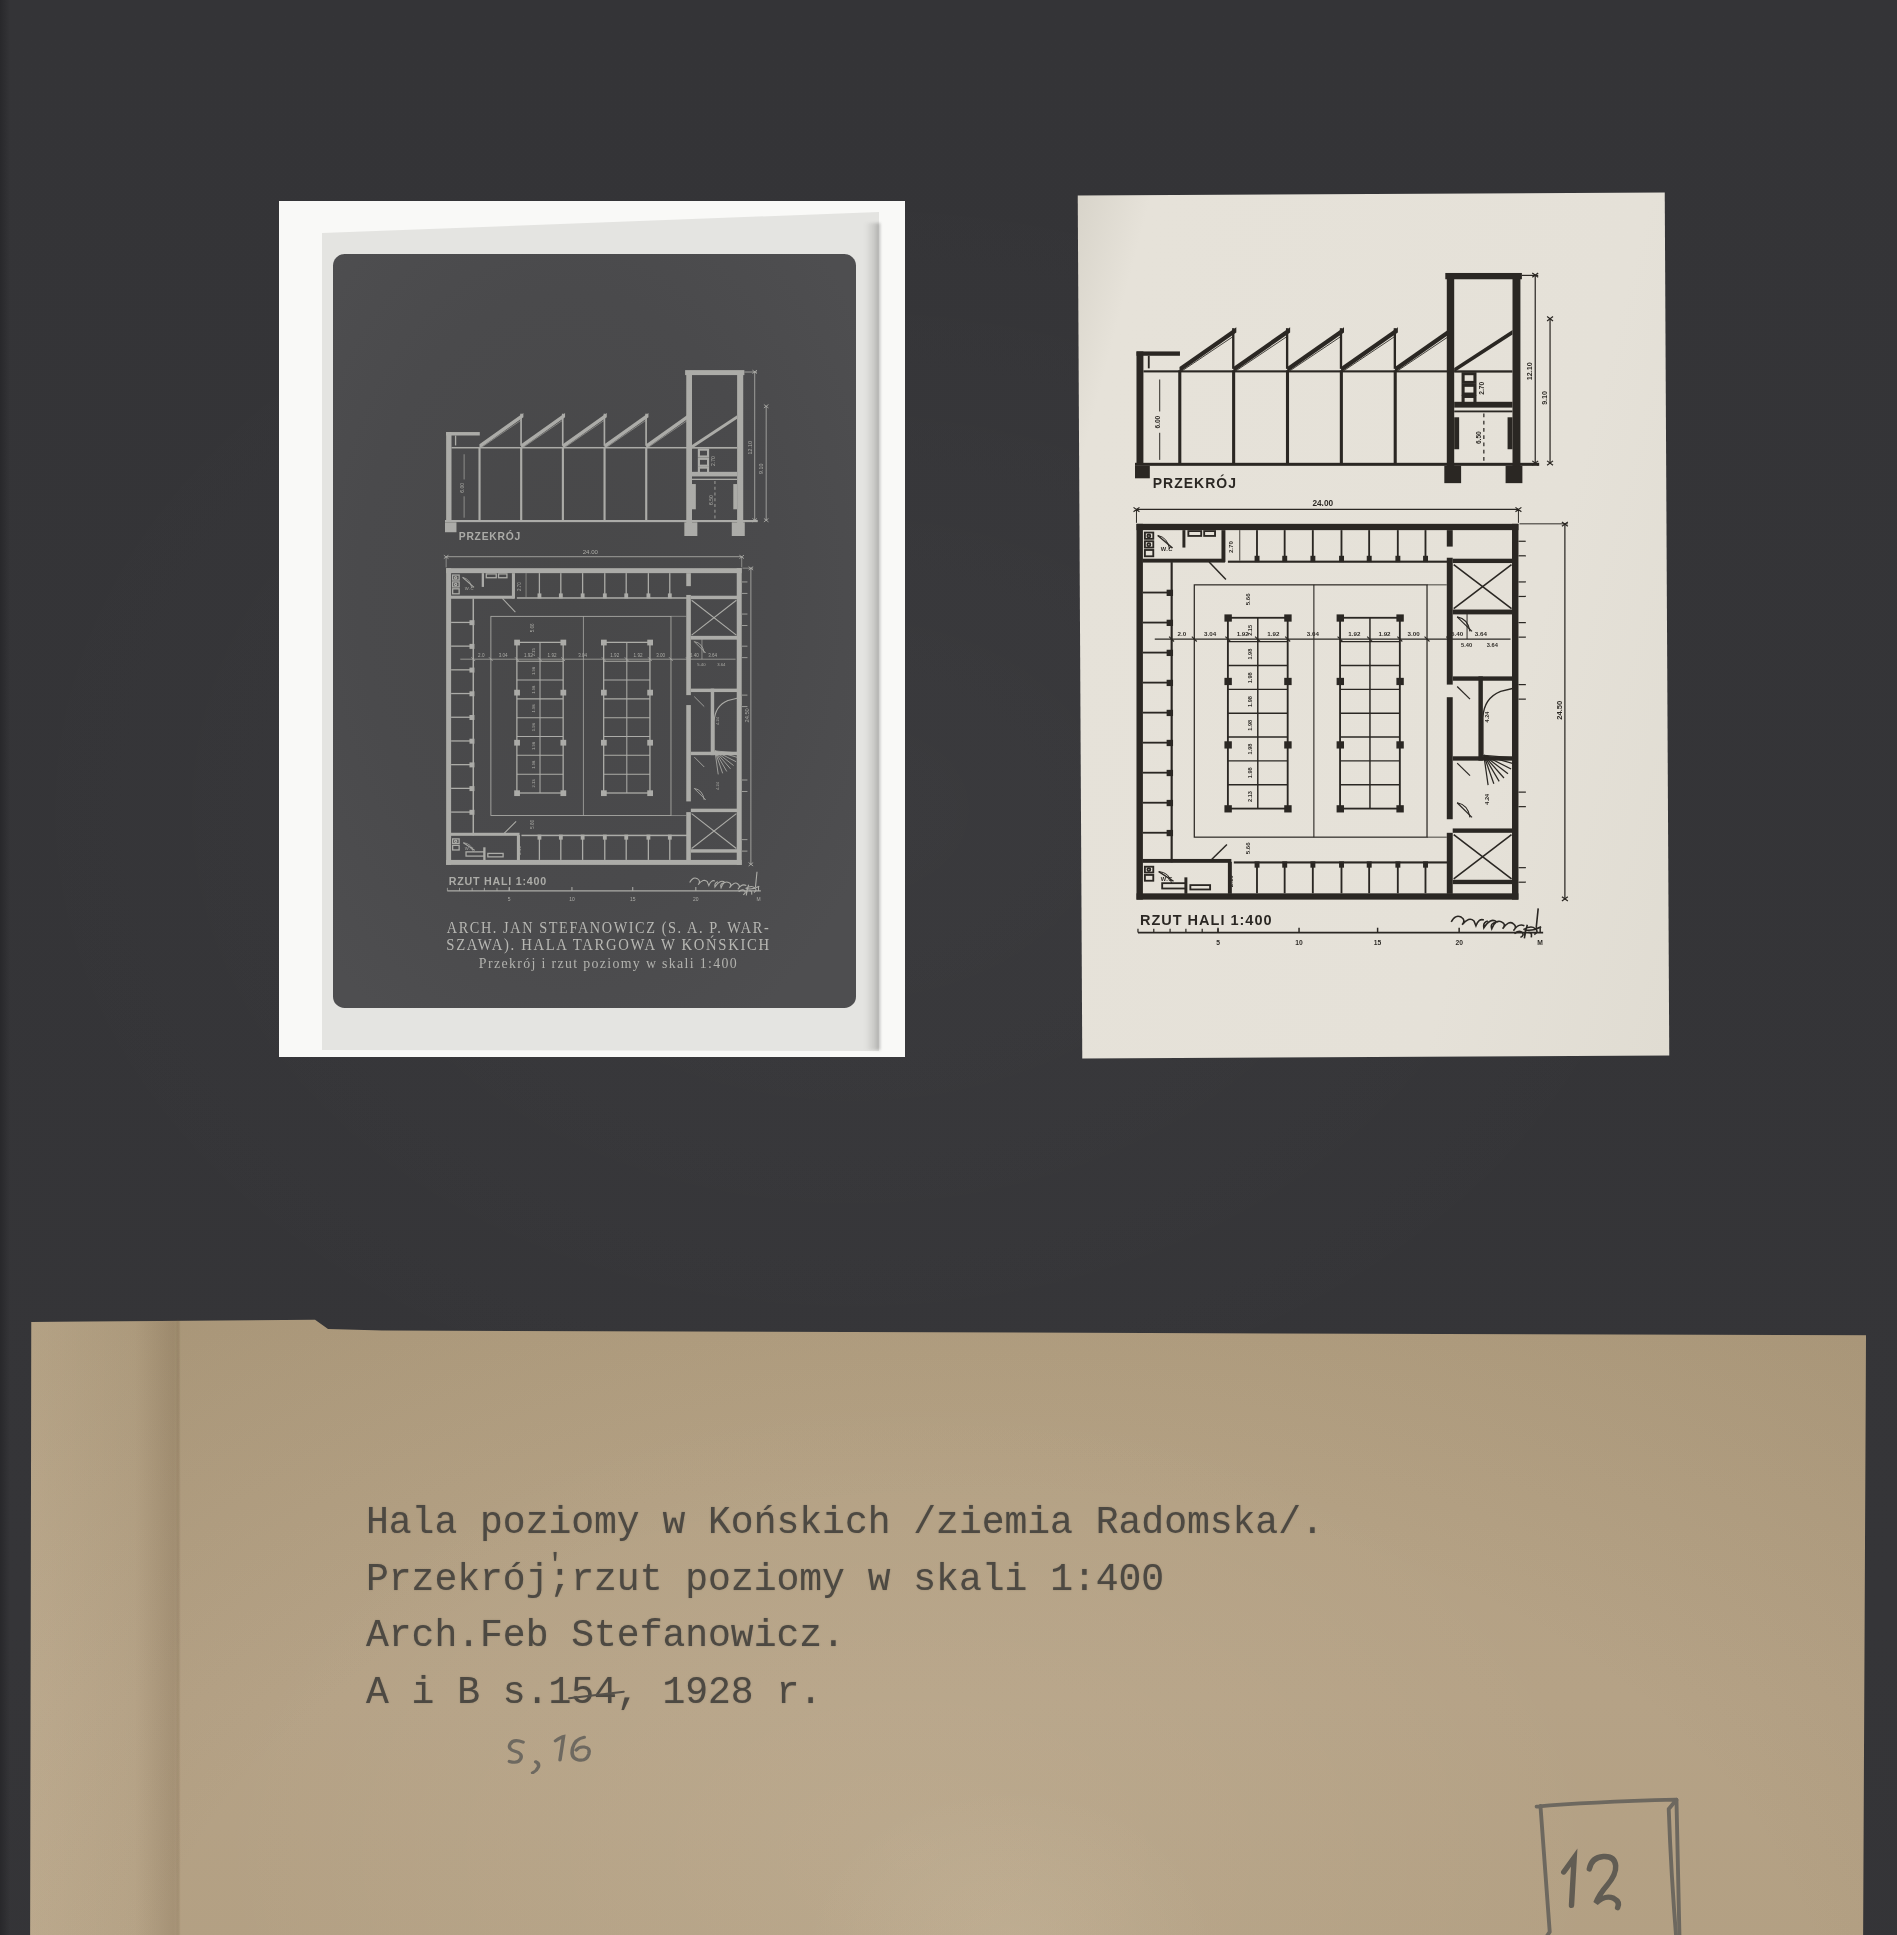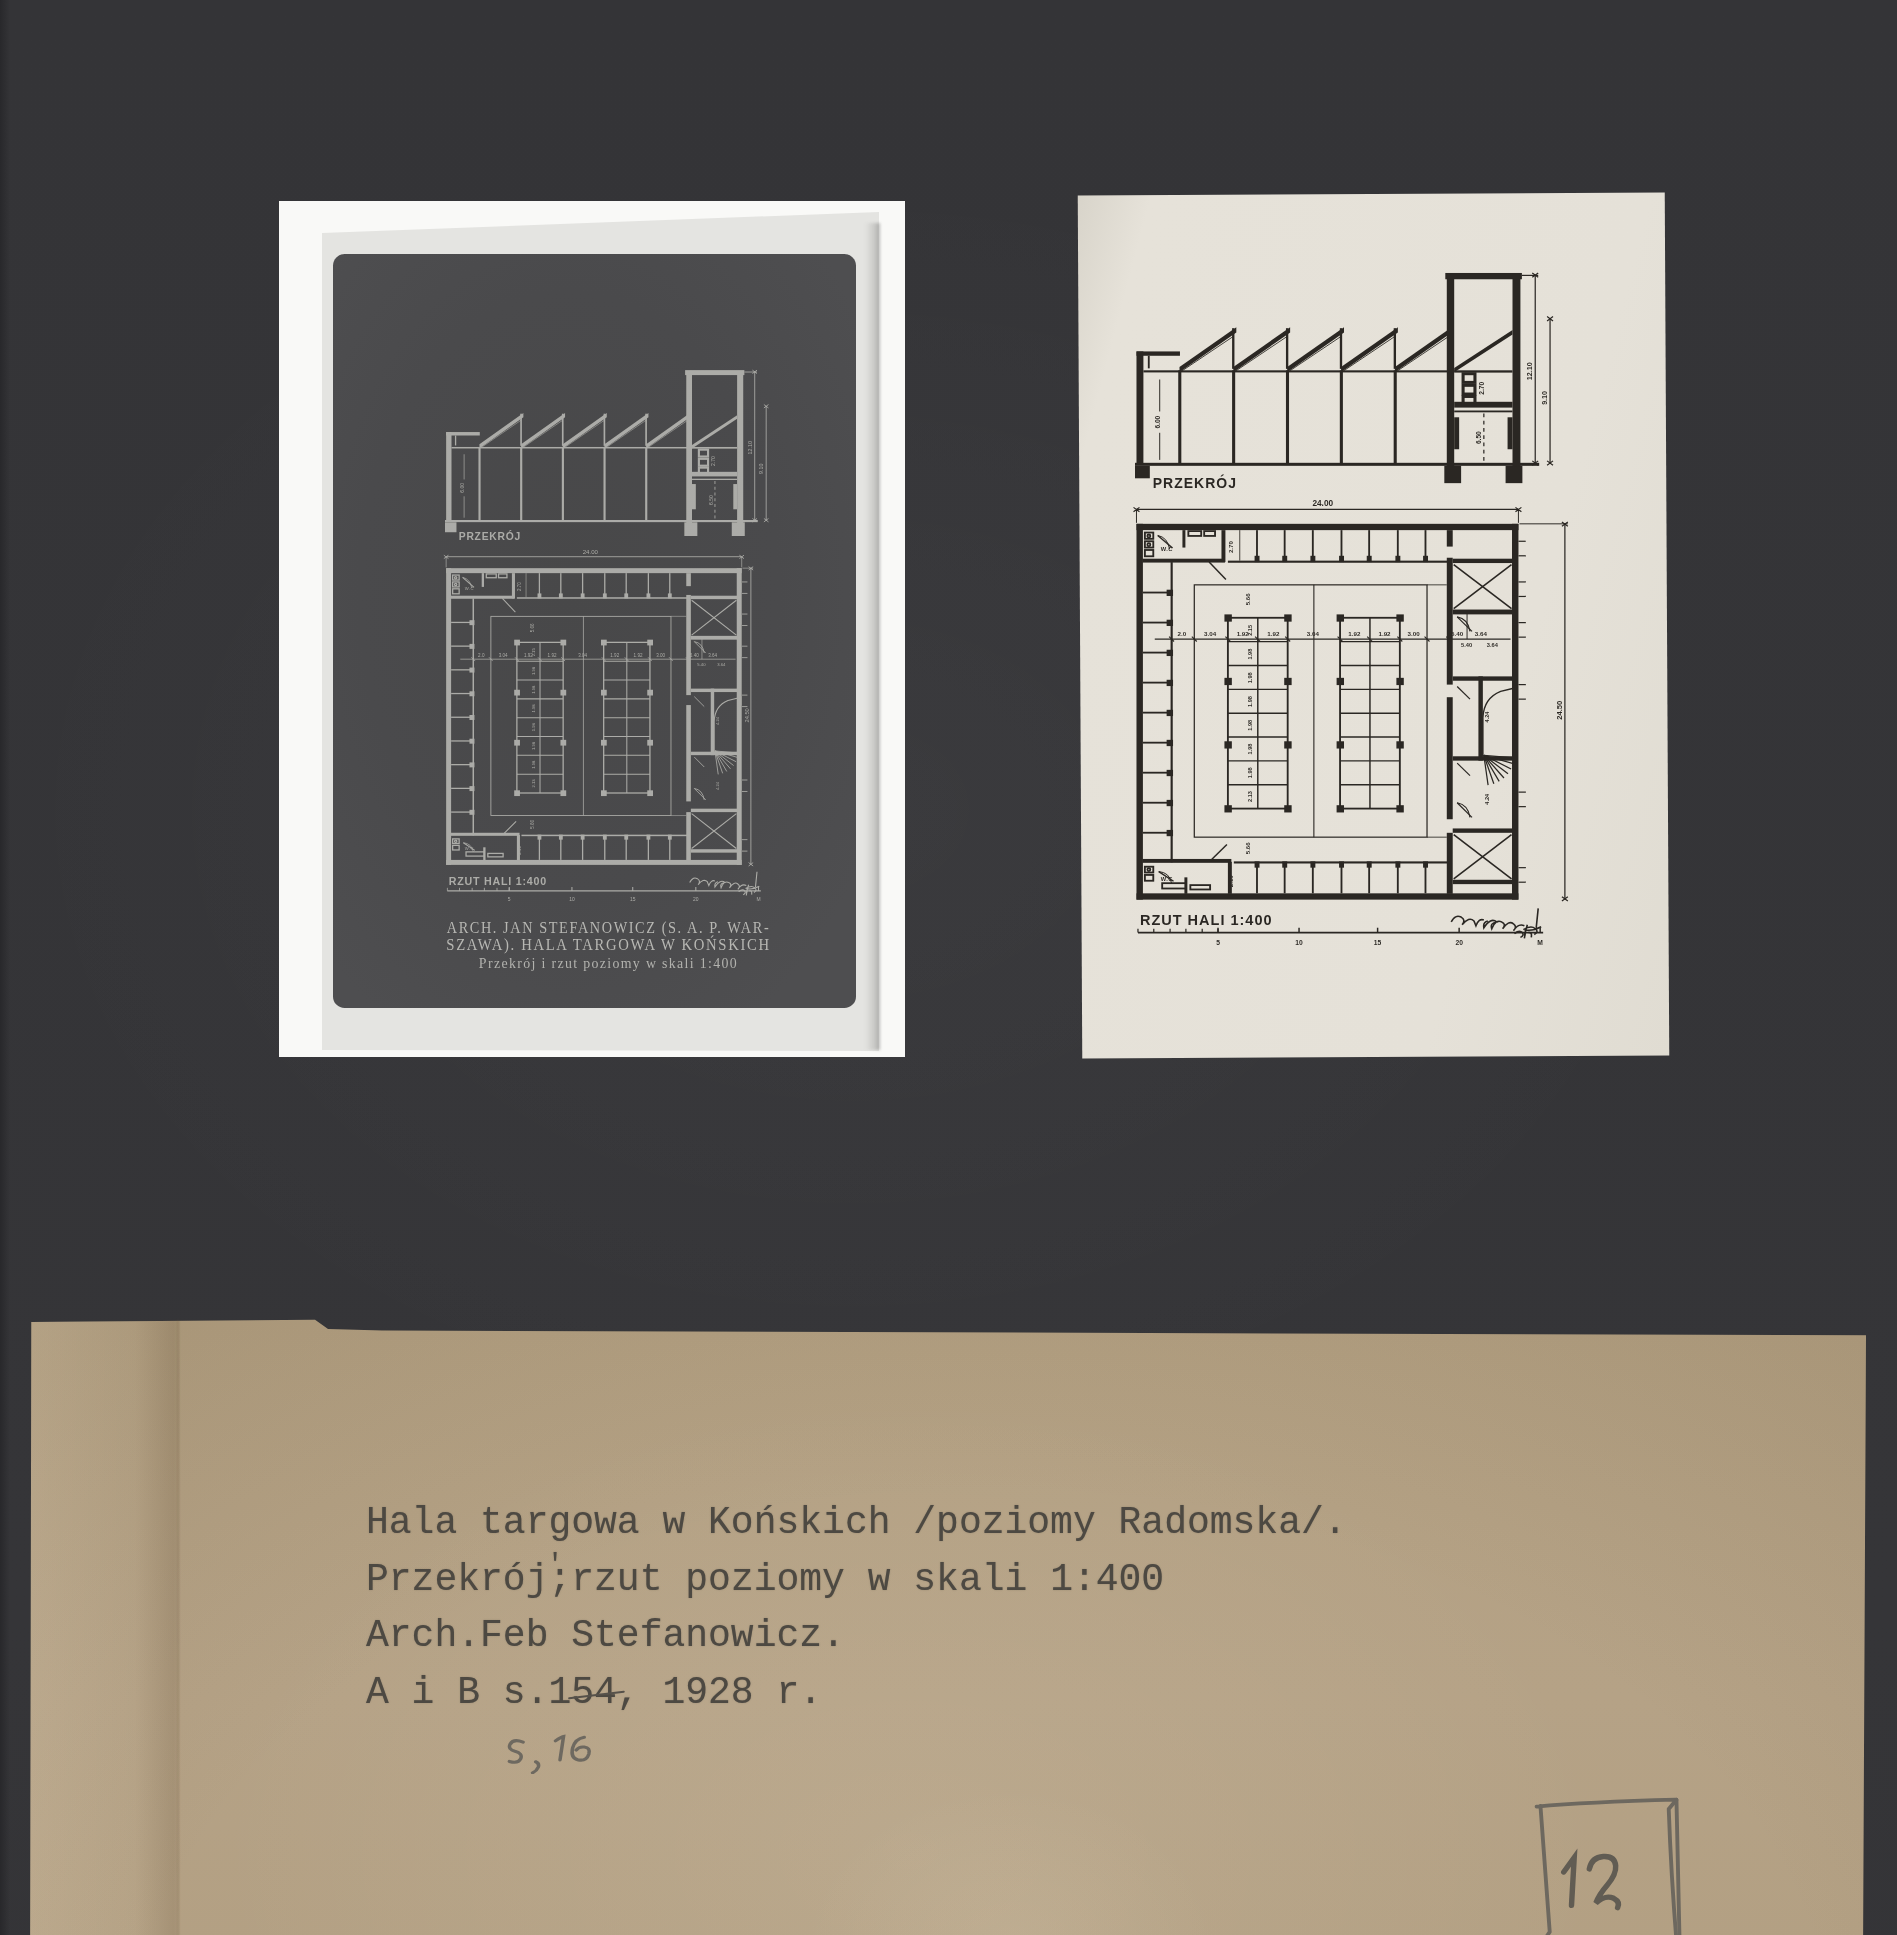--- a/index.html
+++ b/index.html
@@ -957,21 +957,21 @@
 clip-path:polygon(2.3px 3.1px,151px 1.5px,151px 1255px,59px 1256px,33px 1254px,0px 1220px);
 background:linear-gradient(90deg,rgba(255,240,215,0.13) 0%,rgba(255,240,215,0.04) 70%,rgba(90,70,45,0.16) 96%,rgba(90,70,45,0.03) 100%);"></div>
 
 <div class="abs" style="left:177px;top:1320px;width:1.5px;height:1258px;background:linear-gradient(180deg,rgba(100,80,52,0.25),rgba(100,80,52,0.12));filter:blur(0.8px);"></div>
 
 <div class="abs" style="left:116px;top:1704px;width:1626px;height:813px;background:
 radial-gradient(ellipse 271px 348px at 18% 55%, rgba(96,76,50,0.10), rgba(0,0,0,0) 60%),
 radial-gradient(ellipse 348px 271px at 55% 30%, rgba(255,244,220,0.09), rgba(0,0,0,0) 60%),
 radial-gradient(ellipse 310px 348px at 80% 70%, rgba(96,76,50,0.09), rgba(0,0,0,0) 60%);"></div>
 
-<div class="tw" style="left:366px;top:1501px;">Hala targowa w Końskich /poziomy Radomska/.</div>
+<div class="tw" style="left:366px;top:1501px;">Hala poziomy w Końskich /ziemia Radomska/.</div>
 
 <div class="tw" style="left:366px;top:1558px;text-align:center;">Przekrój<span style="position:relative;">;<span style="position:absolute;left:-1.5px;top:-7.7px;font-size:27px;">′</span></span>rzut poziomy w skali 1:400</div>
 
 <div class="tw" style="left:366px;top:1614px;">Arch.Feb Stefanowicz.</div>
 
 <div class="tw" style="left:366px;top:1671px;">A i B s.154, 1928 r.</div>
 
 <div class="abs" style="left:568px;top:1694px;width:57px;height:2.3px;background:#56514a;transform:rotate(-7deg);border-radius:1.2px;"></div>
 
 <svg class="abs" style="left:502px;top:1728px" width="116" height="46" viewBox="0 0 330 150" preserveAspectRatio="none">

